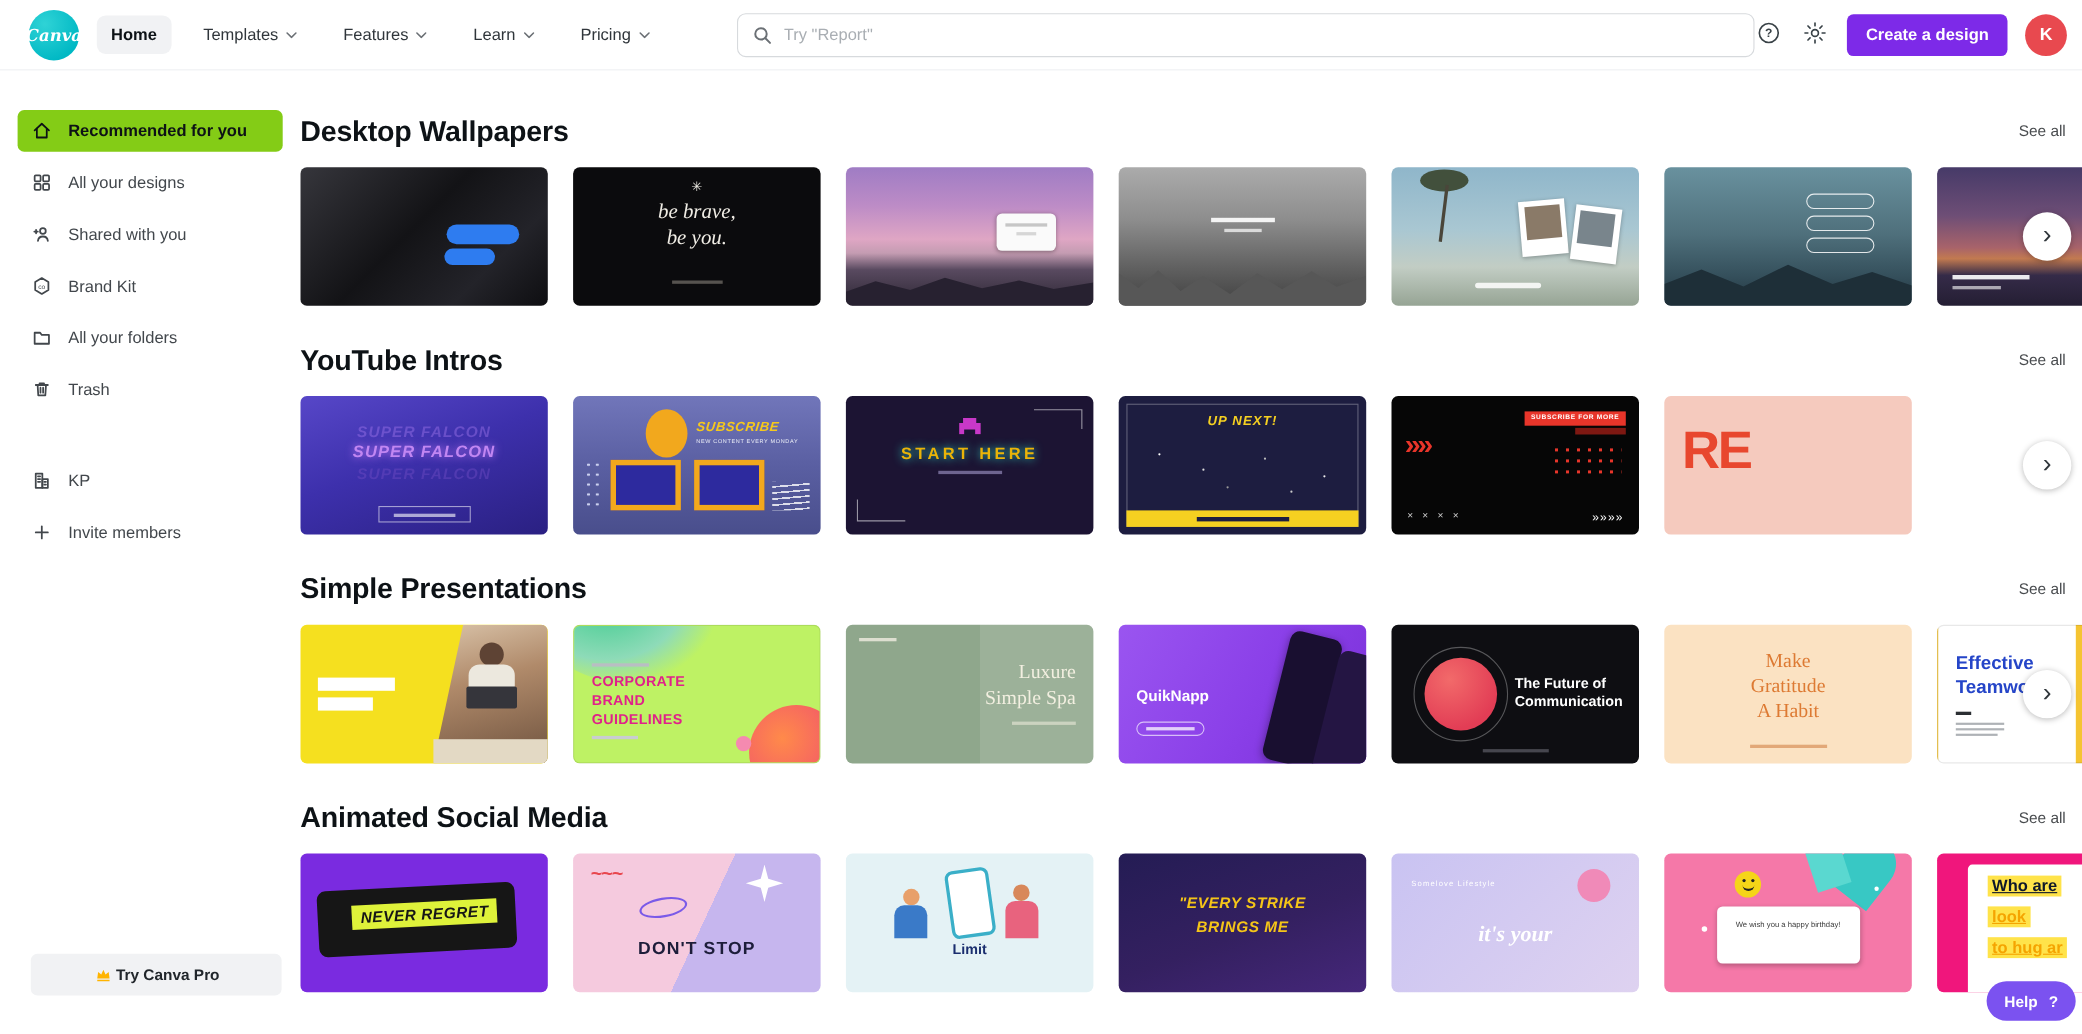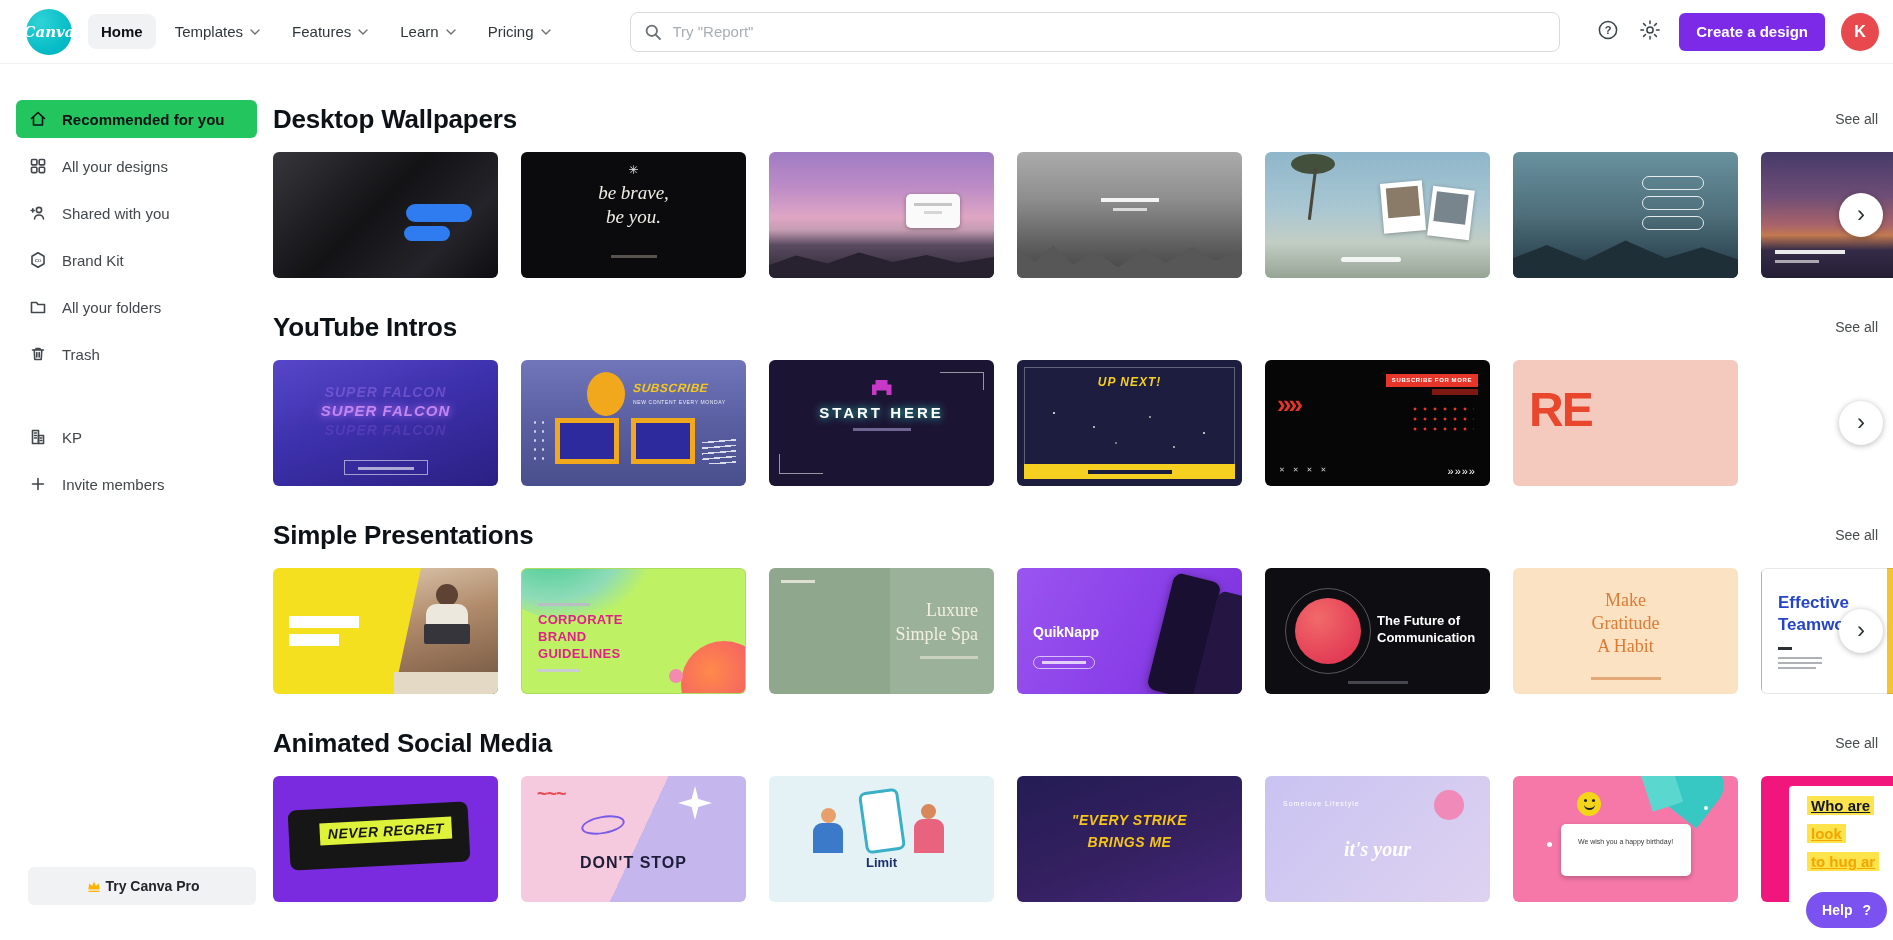--- a/index.html
+++ b/index.html
@@ -6,41 +6,41 @@
   html,body{width:1893px;height:940px;overflow:hidden}
   body{position:relative;background:#fff;font-family:"Liberation Sans",sans-serif;color:#0d1216}
 
   
   .topbar{position:absolute;top:0;left:0;right:0;height:64px;display:flex;align-items:center;
           padding:0 14px 0 26px;background:#fff;border-bottom:1px solid #eef0f2;z-index:10}
   .logo{width:46px;height:46px;border-radius:50%;flex:none;
         background:radial-gradient(circle at 32% 28%,#2fd3d6,#00b8c4 75%);
         color:#fff;display:flex;align-items:center;justify-content:center;
         font-family:"DejaVu Serif",serif;font-style:italic;font-weight:700;font-size:15px;margin-right:16px;cursor:pointer}
-  .main-nav{display:flex;align-items:center;gap:6px}
+  .main-nav{display:flex;align-items:center;gap:16px}
   .nav-item{display:flex;align-items:center;gap:7px;padding:9px 13px;font-size:15px;color:#30363b;
             border-radius:8px;cursor:pointer;white-space:nowrap}
   .nav-item.active{background:#f1f2f4;font-weight:700;color:#0d1216}
   .chev{display:flex;color:#6b7075}
   .searchbar{margin-left:66px;width:930px;height:40px;border:1px solid #d7dadd;border-radius:8px;
              display:flex;align-items:center;padding:0 12px;gap:10px;background:#fff}
   .searchbar input{border:none;outline:none;flex:1;font-size:15px;color:#30363b;font-family:inherit;background:transparent}
   .searchbar input::placeholder{color:#a9aeb3}
   .top-actions{margin-left:auto;display:flex;align-items:center;gap:16px}
   .icon-btn{width:26px;height:26px;display:flex;align-items:center;justify-content:center;cursor:pointer;color:#394247;background:none;border:none}
   .create-btn{height:38px;padding:0 17px;background:#7d2ae8;color:#fff;font-size:15px;font-weight:600;
               border:none;border-radius:6px;cursor:pointer;font-family:inherit;white-space:nowrap}
   .avatar{width:38px;height:38px;border-radius:50%;background:#e8494f;color:#fff;font-size:16px;font-weight:700;
           display:flex;align-items:center;justify-content:center;cursor:pointer;flex:none}
 
   
   .sidebar{position:absolute;top:64px;left:0;bottom:0;width:273px;background:#fff;padding-top:36px;z-index:5}
   .side-item{display:flex;align-items:center;gap:14px;height:38px;margin:0 16px 9px;padding:0 12px;
              border-radius:6px;font-size:15px;color:#42474c;cursor:pointer;white-space:nowrap}
-  .side-item.active{background:#22c55e;color:#0d1216;font-weight:700}
+  .side-item.active{background:#84cc16;color:#0d1216;font-weight:700}
   .si{width:20px;height:20px;flex:none;display:flex;align-items:center;justify-content:center}
   .side-gap{height:36px}
   .pro-btn{position:absolute;left:28px;bottom:35px;width:228px;height:38px;background:#f1f2f4;border:none;border-radius:6px;
            display:flex;align-items:center;justify-content:center;gap:1px;font-size:14px;font-weight:600;color:#21262b;
            cursor:pointer;font-family:inherit}
 
   
   main{position:absolute;left:273px;top:64px;right:0;bottom:0;padding-top:39px;overflow:visible}
   .section+.section{margin-top:33px}
   .sec-head{display:flex;justify-content:space-between;align-items:center;padding-right:15px;height:32px}
@@ -287,21 +287,21 @@
             <div class="cel" style="position: absolute; left: 10px; top: 58px; width: 16px; height: 44px; background: radial-gradient(circle, rgb(204, 209, 240) 1px, transparent 1.4px) 0% 0% / 8px 9px;"></div>
             <div class="cel" style="position: absolute; left: 66px; top: 12px; width: 38px; height: 44px; border-radius: 50%; background: rgb(242, 168, 29);"></div>
             <div class="cel" style="position: absolute; left: 112px; top: 22px; font-style: italic; font-weight: 800; font-size: 12px; color: rgb(245, 200, 29); transform: skewX(-6deg); letter-spacing: 0.5px;">SUBSCRIBE</div>
             <div class="cel" style="position: absolute; left: 112px; top: 40px; font-size: 5px; color: rgb(236, 238, 248); letter-spacing: 0.6px;">NEW CONTENT EVERY MONDAY</div>
             <div class="cel" style="position: absolute; left: 34px; top: 58px; width: 64px; height: 46px; background: rgb(45, 42, 158); border: 5px solid rgb(242, 168, 29);"></div>
             <div class="cel" style="position: absolute; left: 110px; top: 58px; width: 64px; height: 46px; background: rgb(45, 42, 158); border: 5px solid rgb(242, 168, 29);"></div>
             <div class="cel" style="position: absolute; right: 10px; top: 78px; width: 34px; height: 26px; background: repeating-linear-gradient(175deg, transparent 0px, transparent 4px, rgba(255, 255, 255, 0.8) 4px, rgba(255, 255, 255, 0.8) 5.5px);"></div>
           </div>
           <div class="card" style="background: rgb(28, 20, 51);">
             <div class="cel" style="position: absolute; left: 50%; top: 20px; transform: translateX(-50%); width: 20px; height: 15px; background: rgb(200, 56, 200); clip-path: polygon(0px 100%, 0px 30%, 20% 30%, 20% 0px, 80% 0px, 80% 30%, 100% 30%, 100% 100%, 75% 100%, 75% 70%, 25% 70%, 25% 100%);"></div>
-            <div class="cel" style="position: absolute; left: 0px; right: 0px; top: 44px; text-align: center; font-size: 15px; font-weight: 700; letter-spacing: 3px; color: #ffffff; text-shadow: rgb(46, 224, 200) 0px 0px 9px;">START HERE</div>
+            <div class="cel" style="position: absolute; left: 0px; right: 0px; top: 44px; text-align: center; font-size: 15px; font-weight: 700; letter-spacing: 3px; color: #eab308; text-shadow: rgb(46, 224, 200) 0px 0px 9px;">START HERE</div>
             <div class="cel" style="position: absolute; left: 50%; top: 68px; transform: translateX(-50%); width: 58px; height: 3px; background: rgb(110, 101, 144);"></div>
             <div class="cel" style="position: absolute; left: 10px; bottom: 12px; width: 44px; height: 20px; border-left: 1px solid rgba(255, 255, 255, 0.55); border-bottom: 1px solid rgba(255, 255, 255, 0.55);"></div>
             <div class="cel" style="position: absolute; right: 10px; top: 12px; width: 44px; height: 18px; border-right: 1px solid rgba(255, 255, 255, 0.55); border-top: 1px solid rgba(255, 255, 255, 0.55);"></div>
           </div>
           <div class="card" style="background: rgb(29, 29, 64);">
             <div class="cel" style="position: absolute; inset: 7px; border: 1px solid rgba(255, 255, 255, 0.3);"></div>
             <div class="cel" style="position: absolute; left: 0px; right: 0px; top: 16px; text-align: center; color: rgb(245, 208, 33); font-weight: 800; font-style: italic; font-size: 12px; letter-spacing: 1px;">UP NEXT!</div>
             <div class="cel" style="position: absolute; left: 36px; top: 52px; width: 2px; height: 2px; background: rgb(255, 255, 255); border-radius: 50%; box-shadow: rgb(221, 221, 221) 40px 14px 0px, rgb(187, 187, 187) 96px 4px 0px, rgb(238, 238, 238) 150px 20px 0px, rgb(153, 153, 153) 62px 30px 0px, rgb(204, 204, 204) 120px 34px 0px;"></div>
             <div class="cel" style="position: absolute; left: 7px; right: 7px; bottom: 7px; height: 15px; background: rgb(245, 208, 33);"></div>
             <div class="cel" style="position: absolute; left: 50%; bottom: 12px; transform: translateX(-50%); width: 84px; height: 4px; background: rgb(29, 29, 64);"></div>

